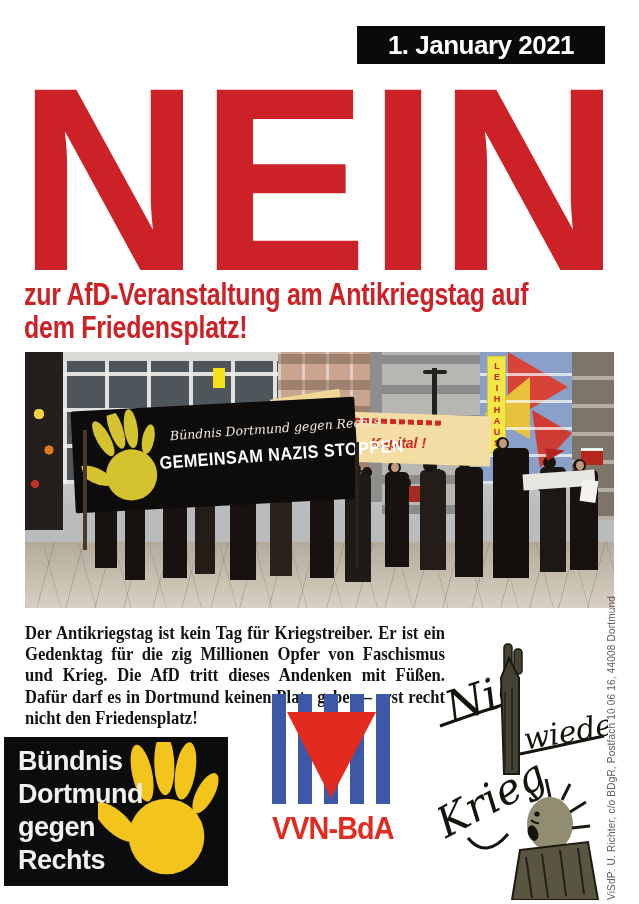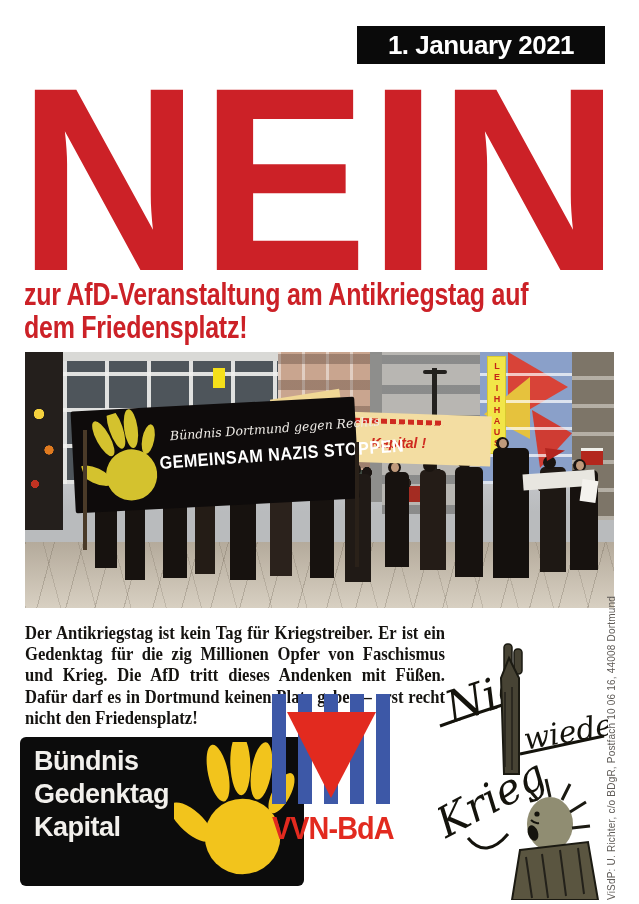--- a/index.html
+++ b/index.html
@@ -99,21 +99,21 @@
   
   .body-text{left:25px;top:622px;width:480px;transform:scaleX(.875);transform-origin:0 0;
     font-family:"Liberation Serif",serif;font-weight:bold;font-size:19px;line-height:21.2px;
     color:#151310;text-align:justify;}
 
   
   .imprint{left:606px;top:620px;height:280px;width:16px;writing-mode:vertical-rl;transform:rotate(180deg);
     font-size:10px;color:#5f5b57;white-space:nowrap;letter-spacing:.2px;}
 
   
-  .bdgr{left:20px;top:737px;width:284px;height:149px;background:#0c0c0c;border-radius:6px;}
+  .bdgr{left:4px;top:737px;width:224px;height:149px;background:#0c0c0c;border-radius:0;}
   .bdgr-hand{position:absolute;right:4px;top:5px;width:126px;height:139px;color:#f2c41c;}
   .bdgr-lines{position:absolute;left:14px;top:8px;z-index:2;color:#f2f0ec;font-weight:bold;
     font-size:27px;line-height:33px;letter-spacing:-.5px;}
 
   
   .vvn{left:272px;top:694px;width:120px;}
   .vvn-label{color:#e22a1f;font-weight:bold;font-size:31px;letter-spacing:-1px;
     transform:scaleX(.93);transform-origin:0 0;margin-top:1px;white-space:nowrap;}
 
   
@@ -220,22 +220,23 @@
 <div class="abs body-text">Der Antikriegstag ist kein Tag für Kriegstreiber. Er ist ein Gedenktag für die zig Millionen Opfer von Faschismus und Krieg. Die AfD tritt dieses Andenken mit Füßen. Dafür darf es in Dortmund keinen Platz geben – erst recht nicht den Friedensplatz!</div>
 
 <div class="abs imprint">ViSdP: U. Richter, c/o BDgR, Postfach 10 06 16, 44008 Dortmund</div>
 
 <div class="abs bdgr">
   <svg class="bdgr-hand" viewBox="0 0 110 125">
     <use href="#handprint"></use>
   </svg>
   <div class="bdgr-lines">
     <div>Bündnis</div>
-    <div>Gedenktag</div>
-    <div>Kapital</div>
+    <div>Dortmund</div>
+    <div>gegen</div>
+    <div>Rechts</div>
   </div>
 </div>
 
 <div class="abs vvn">
   <svg width="118" height="112" viewBox="0 0 118 112">
     <g fill="#3d58a7">
       <rect x="0" y="0" width="14" height="110"></rect>
       <rect x="26" y="0" width="14" height="110"></rect>
       <rect x="52" y="0" width="14" height="110"></rect>
       <rect x="78" y="0" width="14" height="110"></rect>

